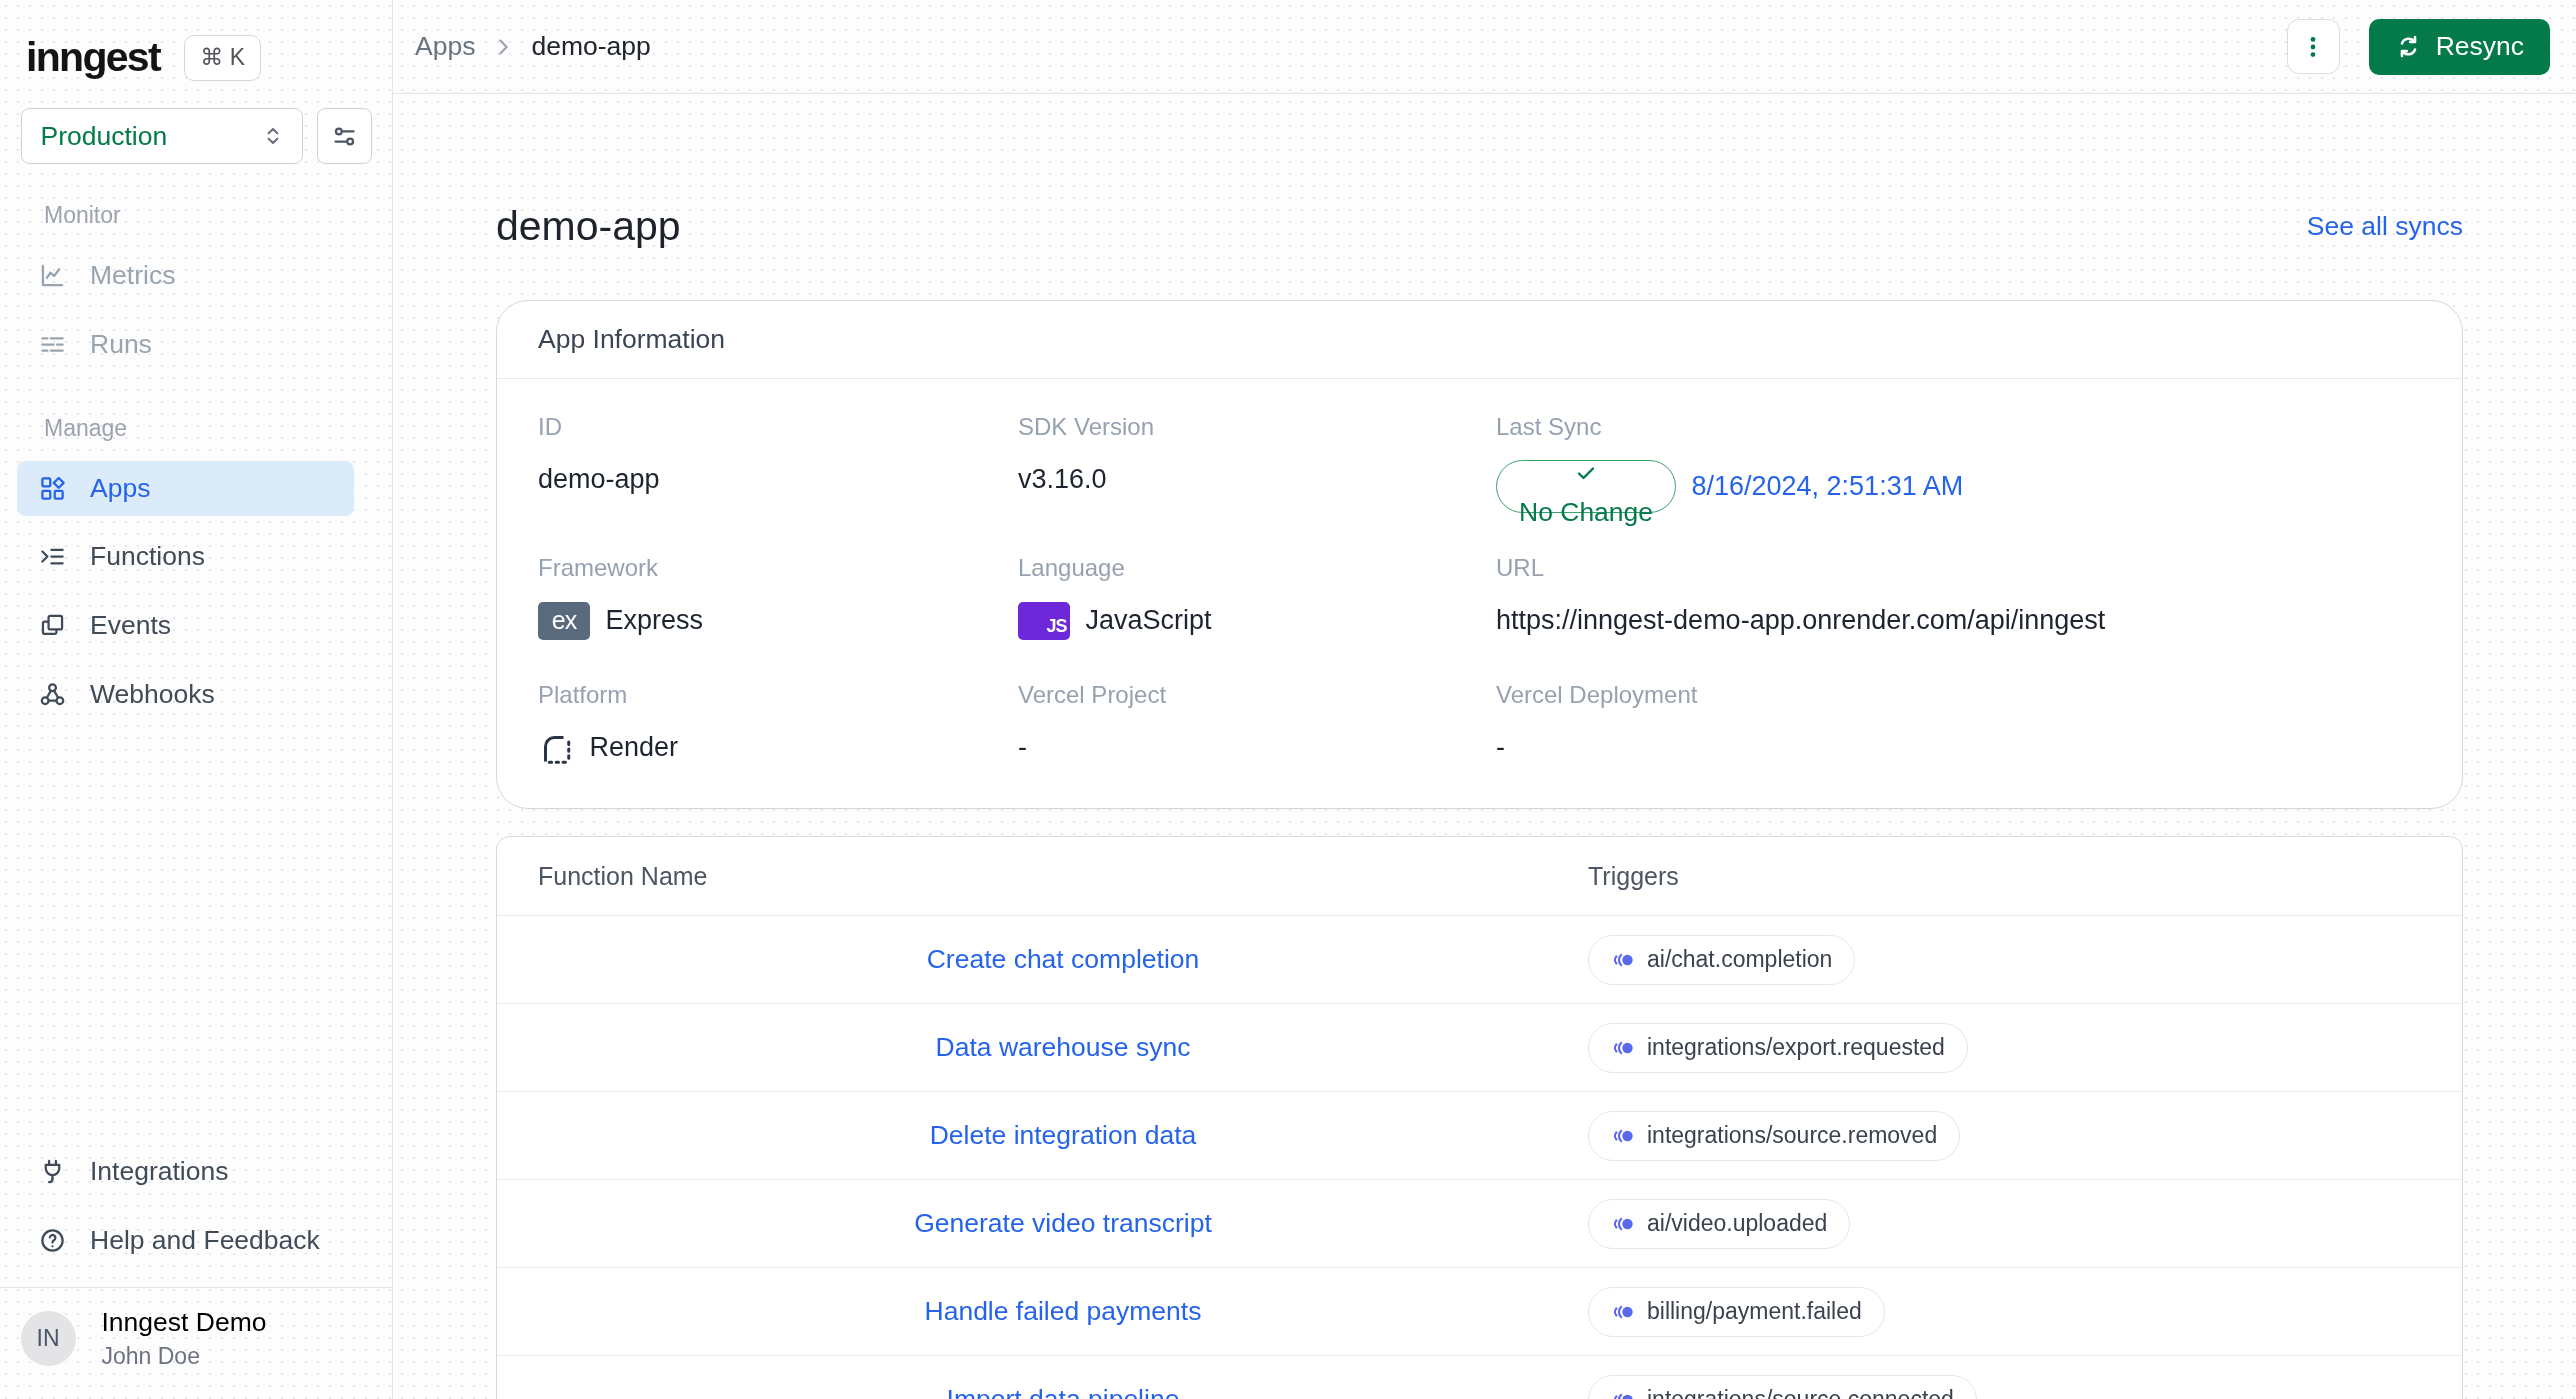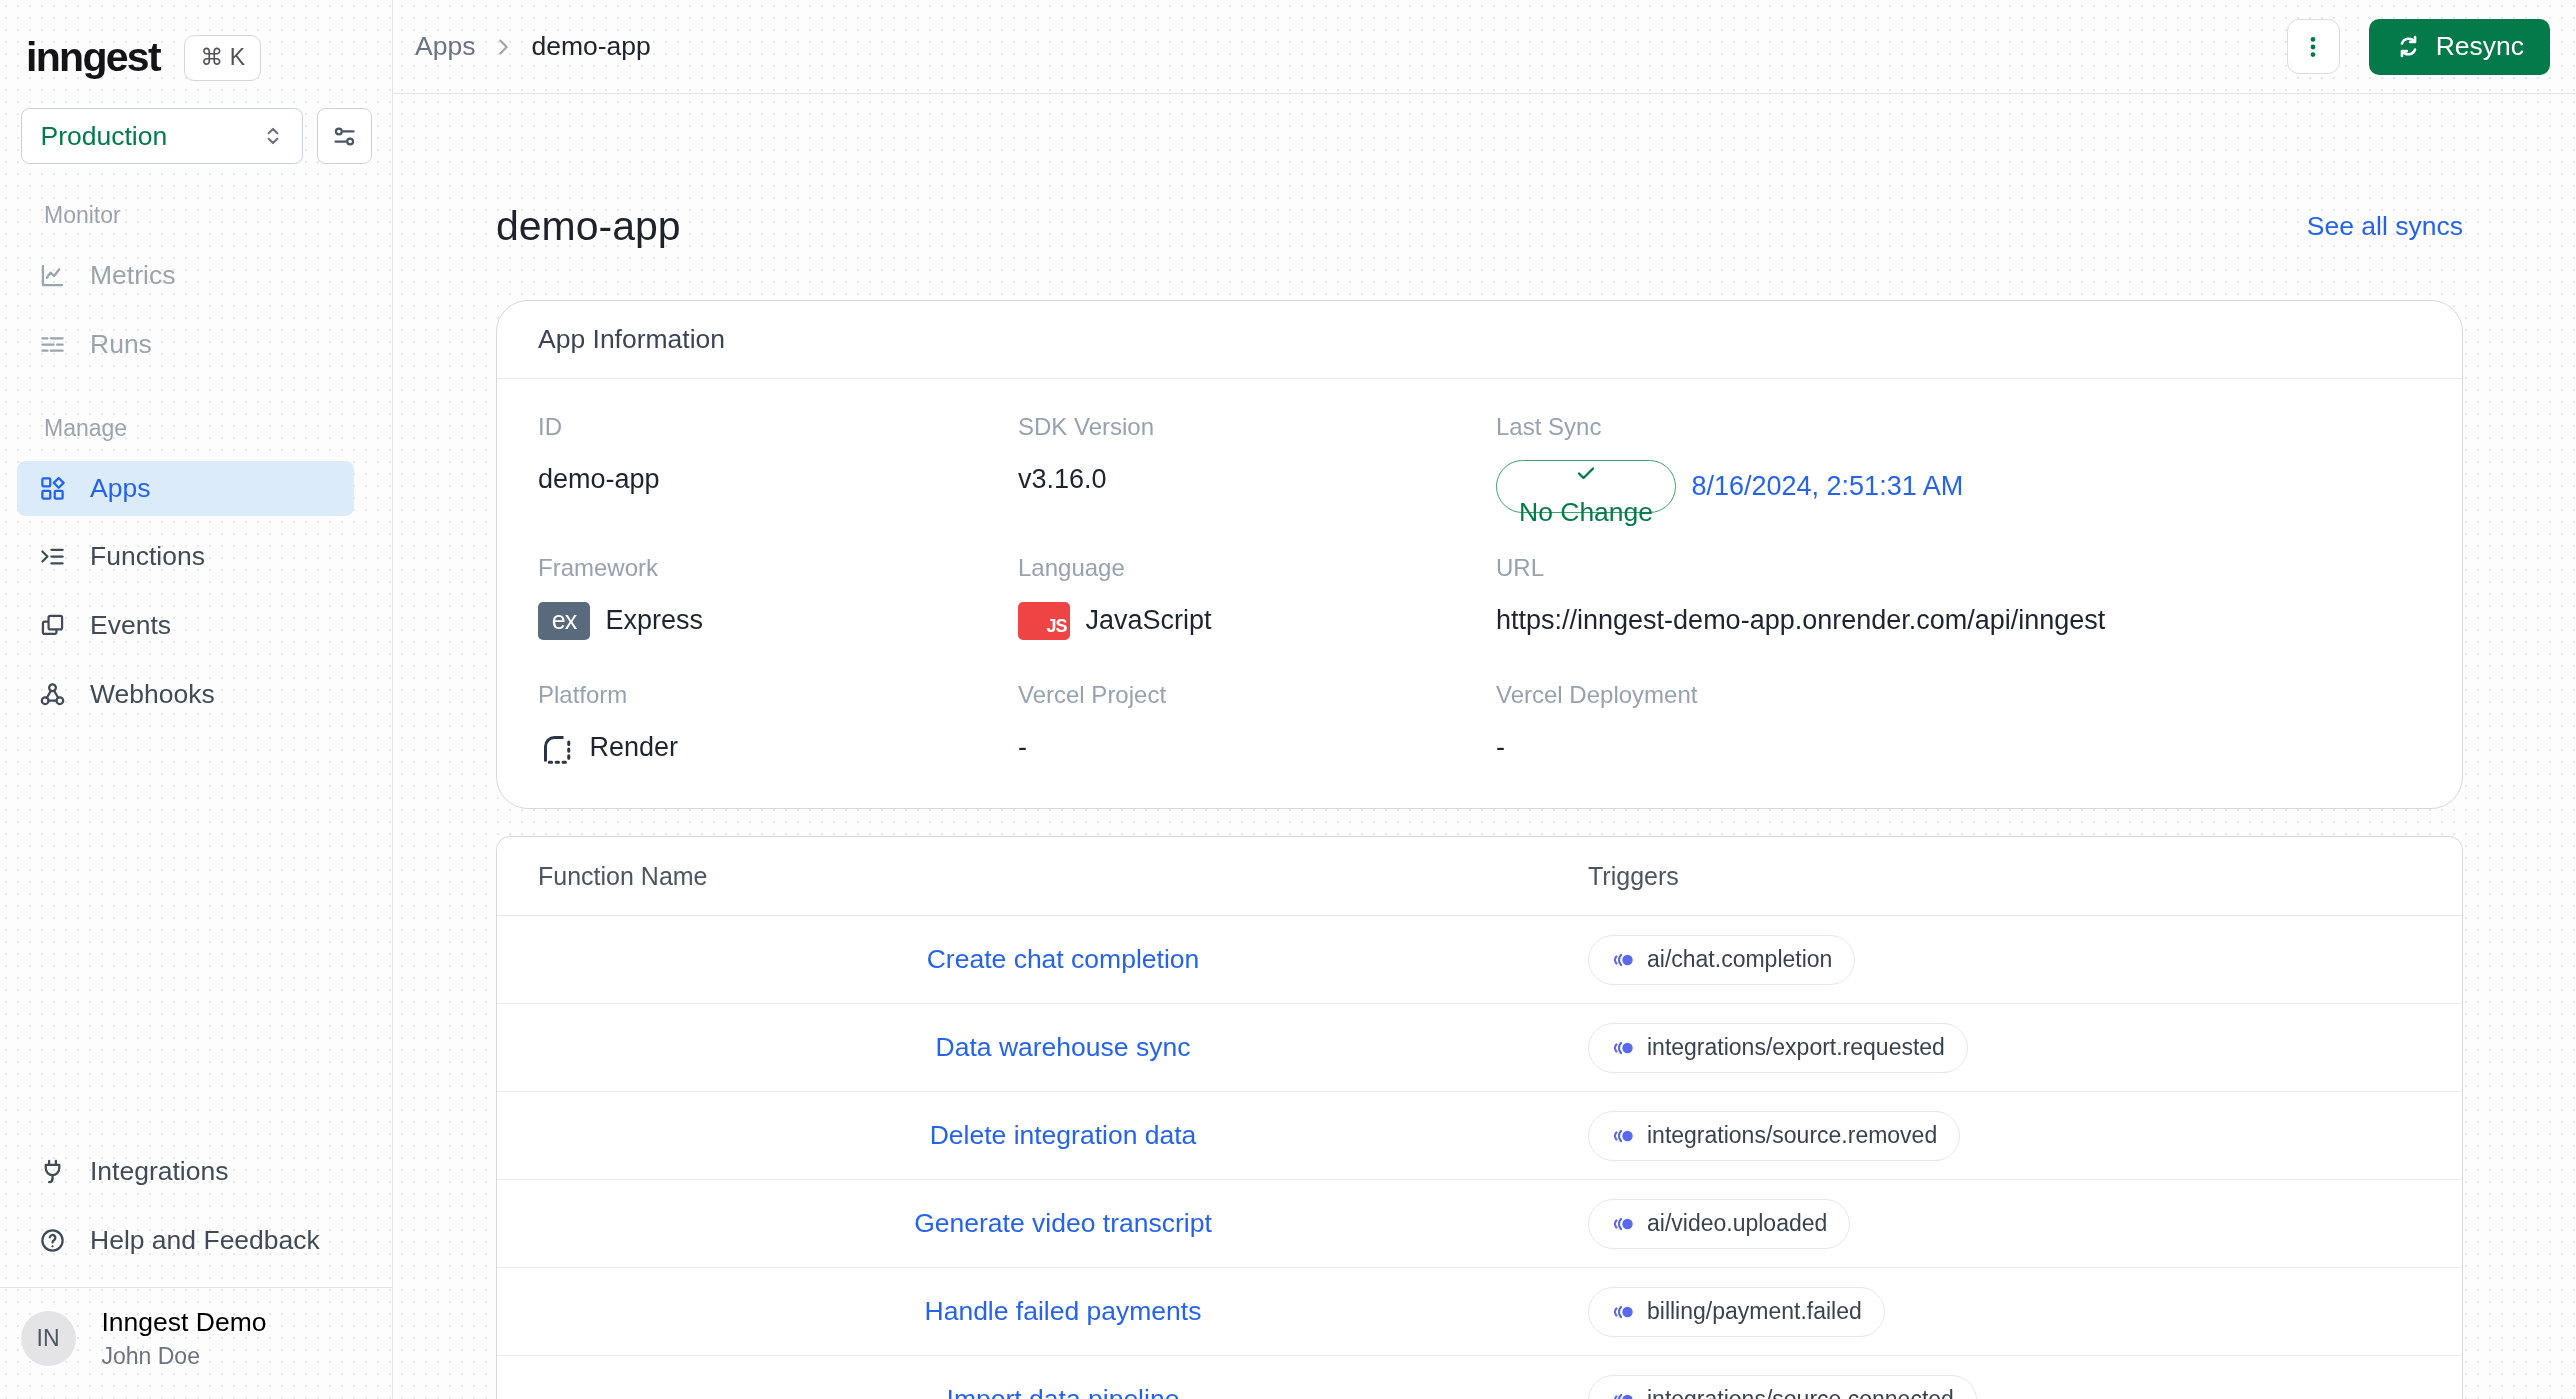--- a/index.html
+++ b/index.html
@@ -53,21 +53,21 @@
   .see-all { font-size:26.5px; font-weight:500; color:#2563eb; cursor:pointer; }
 
   .card { background:#fff; border:1.7px solid #d8d8db; border-radius:13.7px; overflow:hidden; }
   .card-info { margin-top:50px;border-radius:32px; }
   .card-title { padding:23px 41px; font-size:26.5px; font-weight:500; color:#3b4454; border-bottom:1.7px solid #e8e8ea; }
   .info-grid { display:grid; grid-template-columns:480px 478px 1fr; padding:34px 41px 41px 41px; row-gap:41px; }
   .field-label { font-size:24px; color:#97a1b0; }
   .field-value-row { display:flex; align-items:center; gap:15.4px; margin-top:19px; min-height:39px; }
   .field-value { font-size:27px; color:#1d2430; }
   .badge-square { width:52px; height:38px; border-radius:5.1px; background:#5a6a7d; color:#fff; display:flex; align-items:center; justify-content:center; font-size:25px; letter-spacing:-0.9px; }
-  .badge-square.js { background:#ef4444; align-items:flex-end; justify-content:flex-end; padding:2.6px 3.4px; font-size:18px; font-weight:700; }
+  .badge-square.js { background:#6d28d9; align-items:flex-end; justify-content:flex-end; padding:2.6px 3.4px; font-size:18px; font-weight:700; }
   .status-pill { display:inline-flex; align-items:center; gap:12px; height:53px; padding:0 22px; border:1.7px solid #3aa26c; border-radius:27px; background:#fff; color:#047a4a; font-size:26.5px; font-weight:500; cursor:pointer;flex-direction:column; }
   .sync-date { font-size:27px; color:#2563eb; cursor:pointer; }
 
   .card-table { margin-top:27px; }
   .t-header { display:grid; grid-template-columns:1050px 1fr; align-items:center; height:79px; padding:0 41px; border-bottom:1.7px solid #e8e8ea; font-size:25px; font-weight:500; color:#4b5563; }
   .t-row { display:grid; grid-template-columns:1050px 1fr; align-items:center; height:88px; padding:0 41px; border-bottom:1.7px solid #ececee;text-align:center; }
   .fn-link { font-size:26.5px; font-weight:500; color:#2563eb; cursor:pointer; }
   .trigger-pill { display:inline-flex; align-items:center; gap:12px; height:50px; padding:0 22px; border:1.7px solid #e3e6eb; border-radius:26px; background:#fff; width:max-content; }
   .trigger-pill .trigger-text { font-size:23px; color:#3a4250; }
   .trigger-pill svg { color:#5a68ee; }

